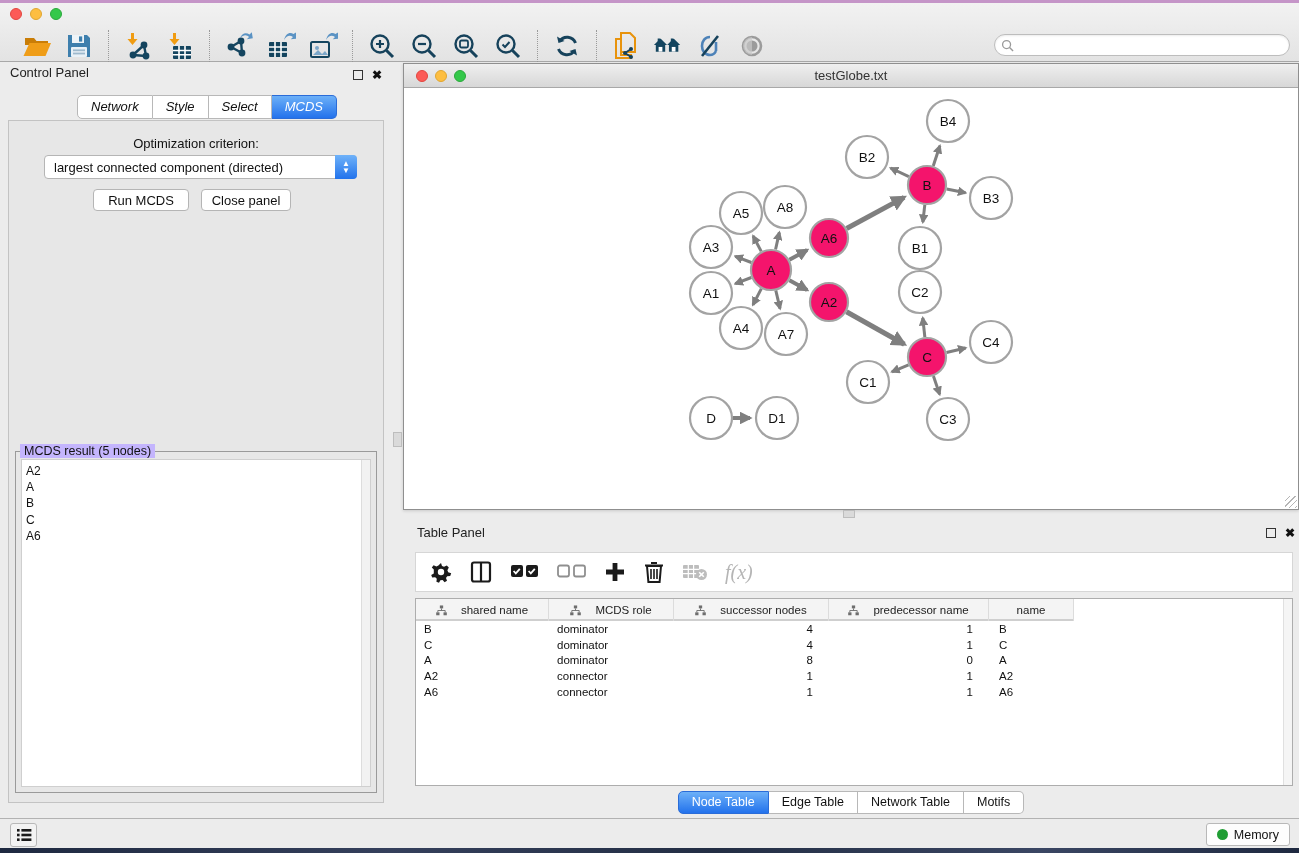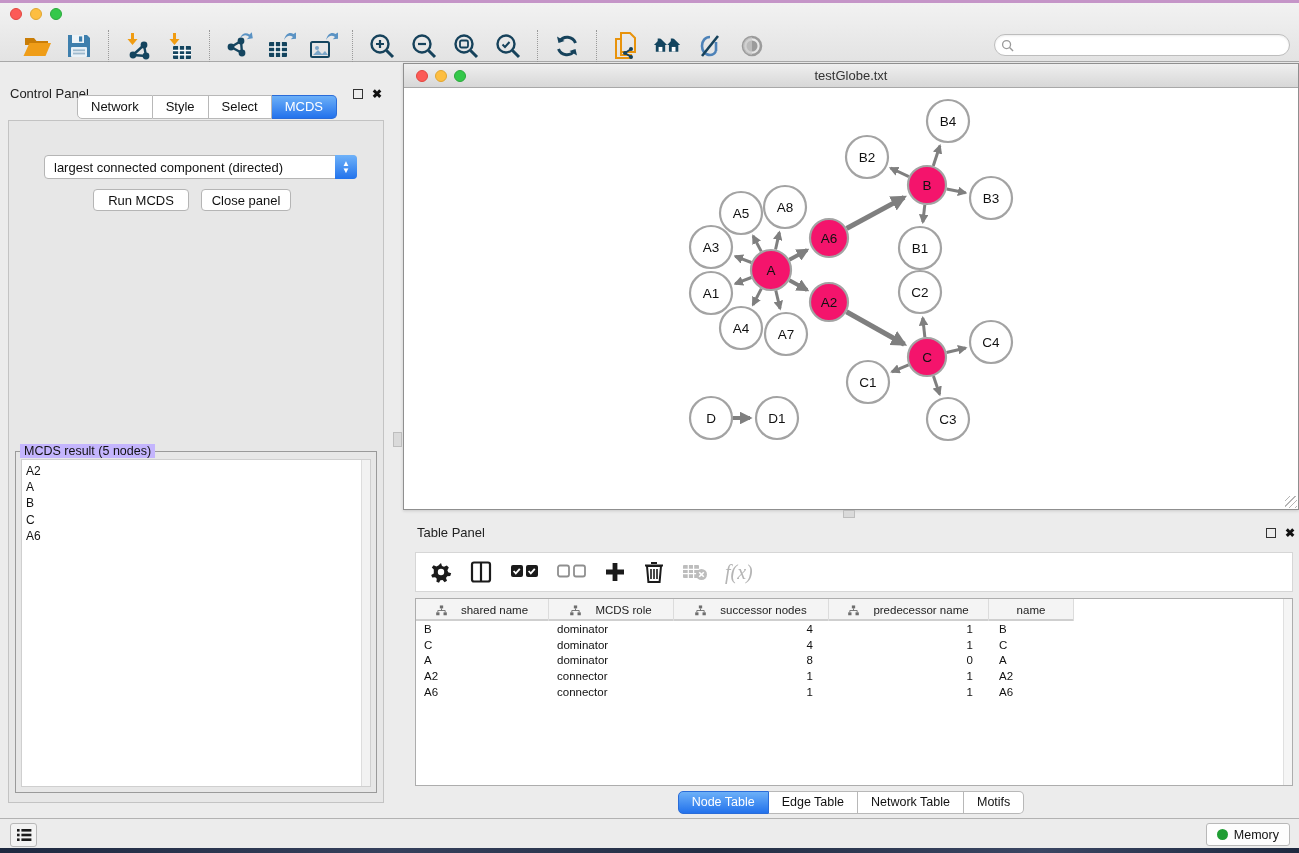--- a/index.html
+++ b/index.html
@@ -27,25 +27,25 @@
   .tb-btn { width:30px; height:30px; display:flex; align-items:center; justify-content:center; }
   .tb-btn svg { display:block; }
   #quick-search { left:994px; top:31px; width:296px; height:22px; background:#fff;
     border:1px solid #bdbdbd; border-radius:12px; display:flex; align-items:center; padding-left:6px; gap:4px;
     box-shadow:inset 0 1px 2px rgba(0,0,0,.08); }
   #quick-search input { border:none; outline:none; flex:1; font-size:12px; background:transparent; height:18px; }
 
   
   #control-panel { left:0; top:62px; width:390px; height:756px; background:#ececec; }
   .panel-title-row { display:flex; align-items:center; font-size:13px; color:#222; }
-  #cp-title-row { position:absolute; left:10px; top:24px; right:8px; }
+  #cp-title-row { position:absolute; left:10px; top:3px; right:8px;align-items:flex-end; }
   .panel-icons { margin-left:auto; display:flex; gap:9px; align-items:center; }
   .float-icon { width:10px; height:10px; border:1.5px solid #333; display:inline-block; }
   .close-icon { font-size:12px; font-weight:bold; color:#111; line-height:10px; }
-  #cp-tabs { position:absolute; left:77px; top:33px; display:flex; }
+  #cp-tabs { position:absolute; left:77px; top:33px; display:flex;font-style:italic; }
   .seg-tab { font-size:13px; color:#111; background:#fff; border:1px solid #b8b8b8; border-left:none;
     padding:3px 13px 4px; }
   .seg-tab:first-child { border-left:1px solid #b8b8b8; border-radius:5px 0 0 5px; }
   .seg-tab.last { border-radius:0 5px 5px 0; }
   .seg-tab.active { background:linear-gradient(#6cb0f8,#2372ec); color:#fff; border-color:#2a6cd8; }
   #cp-content { position:absolute; left:8px; top:58px; width:376px; height:683px;
     background:#e7e7e7; border:1px solid #c3c3c3; }
   #opt-label { position:absolute; left:0; top:15px; width:100%; text-align:center; font-size:13px; color:#111; }
   #opt-select { position:absolute; left:35px; top:34px; width:313px; height:24px; background:#fff;
     border:1px solid #b5b5b5; border-radius:4px; font-size:13px; color:#111;
@@ -299,20 +299,21 @@
       <span class="close-icon">✖</span>
     </span>
   </div>
   <div id="cp-tabs">
       <div class="seg-tab">Network</div>
       <div class="seg-tab">Style</div>
       <div class="seg-tab">Select</div>
       <div class="seg-tab active last">MCDS</div>
     </div>
   <div id="cp-content">
+    <div id="opt-label">Optimization criterion:</div>
     <div id="opt-select">
       <span>largest connected component (directed)</span>
       <span id="opt-stepper">
           <span>▲</span>
           <span>▼</span>
         </span>
     </div>
     <div class="cp-btn" id="run-btn">Run MCDS</div>
     <div class="cp-btn" id="closepanel-btn">Close panel</div>
     <div id="mcds-fieldset">

